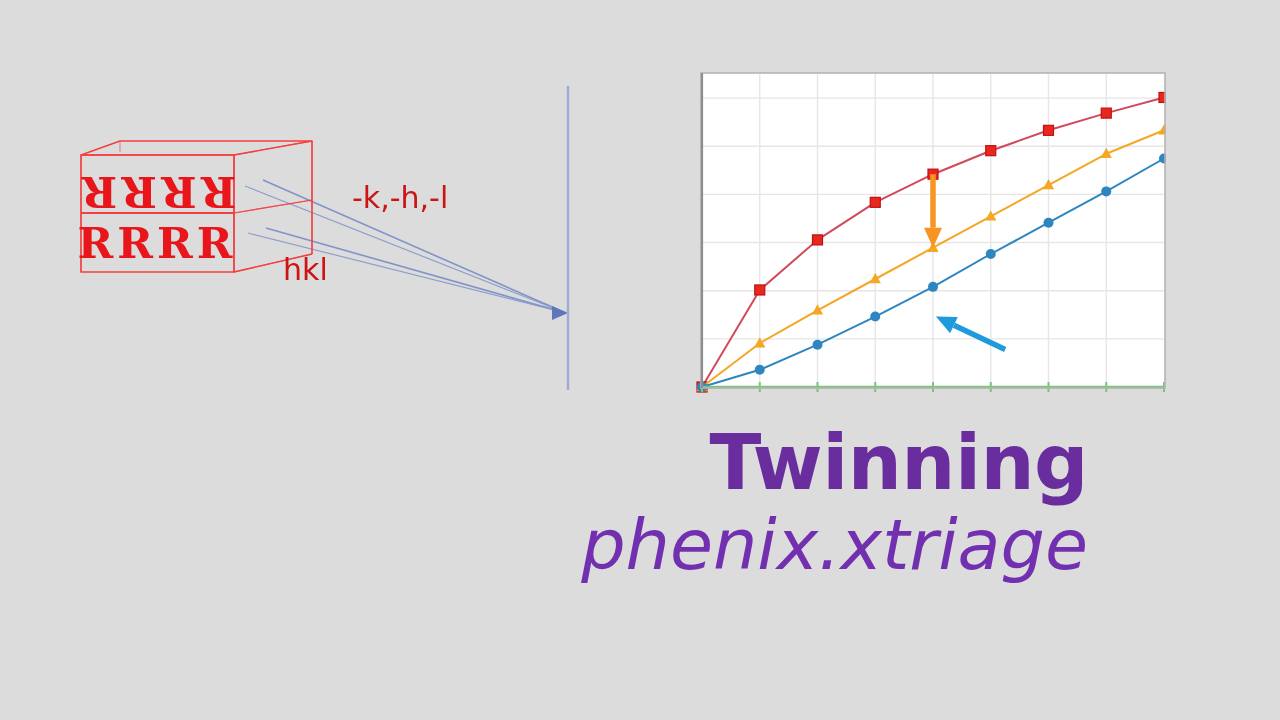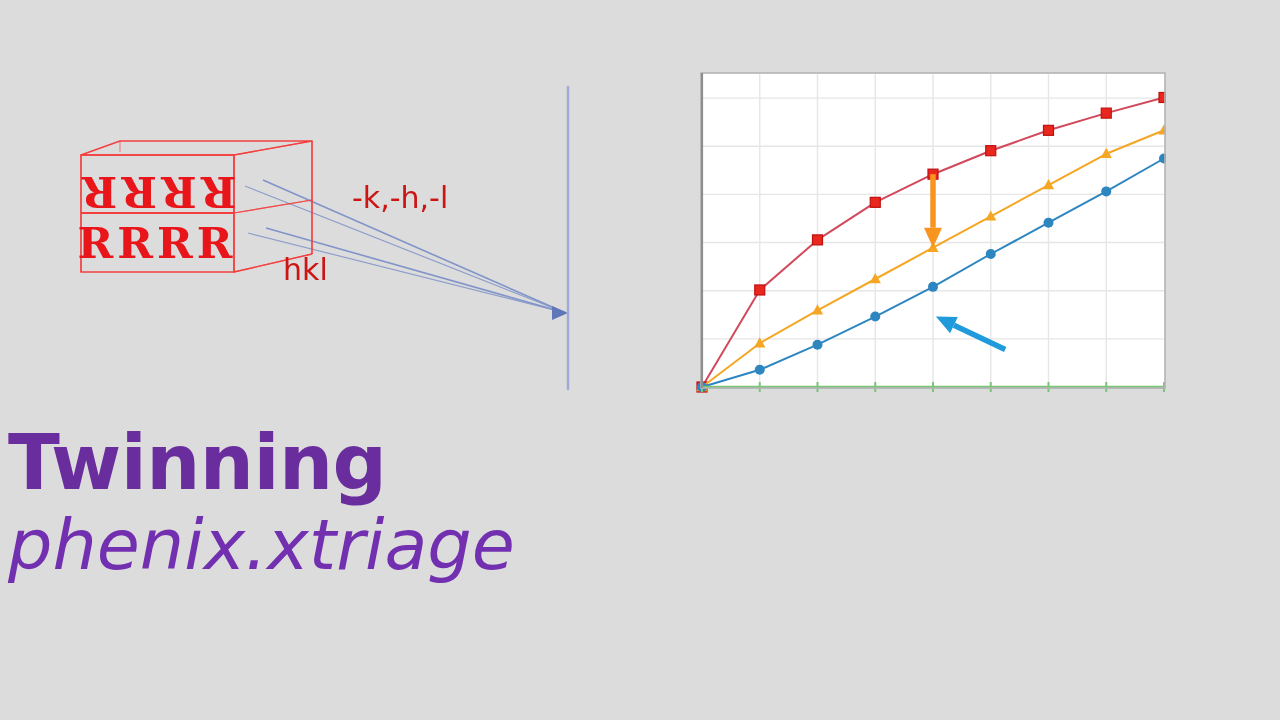--- a/index.html
+++ b/index.html
@@ -37,24 +37,24 @@
     left: 696px;
     top: 72px;
     width: 470px;
     height: 322px;
   }
   #chart-panel svg { display: block; }
 
   
   #title-block {
     position: absolute;
-    left: 8px;
+    left: 0;
     top: 424px;
     width: 1088px;
-    text-align: left;
+    text-align: right;
   }
   #main-title {
     font-family: "DejaVu Sans", sans-serif;
     font-size: 76px;
     font-weight: bold;
     color: #6a2d9e;
     line-height: 1.02;
     letter-spacing: -0.5px;
   }
   #sub-title {

